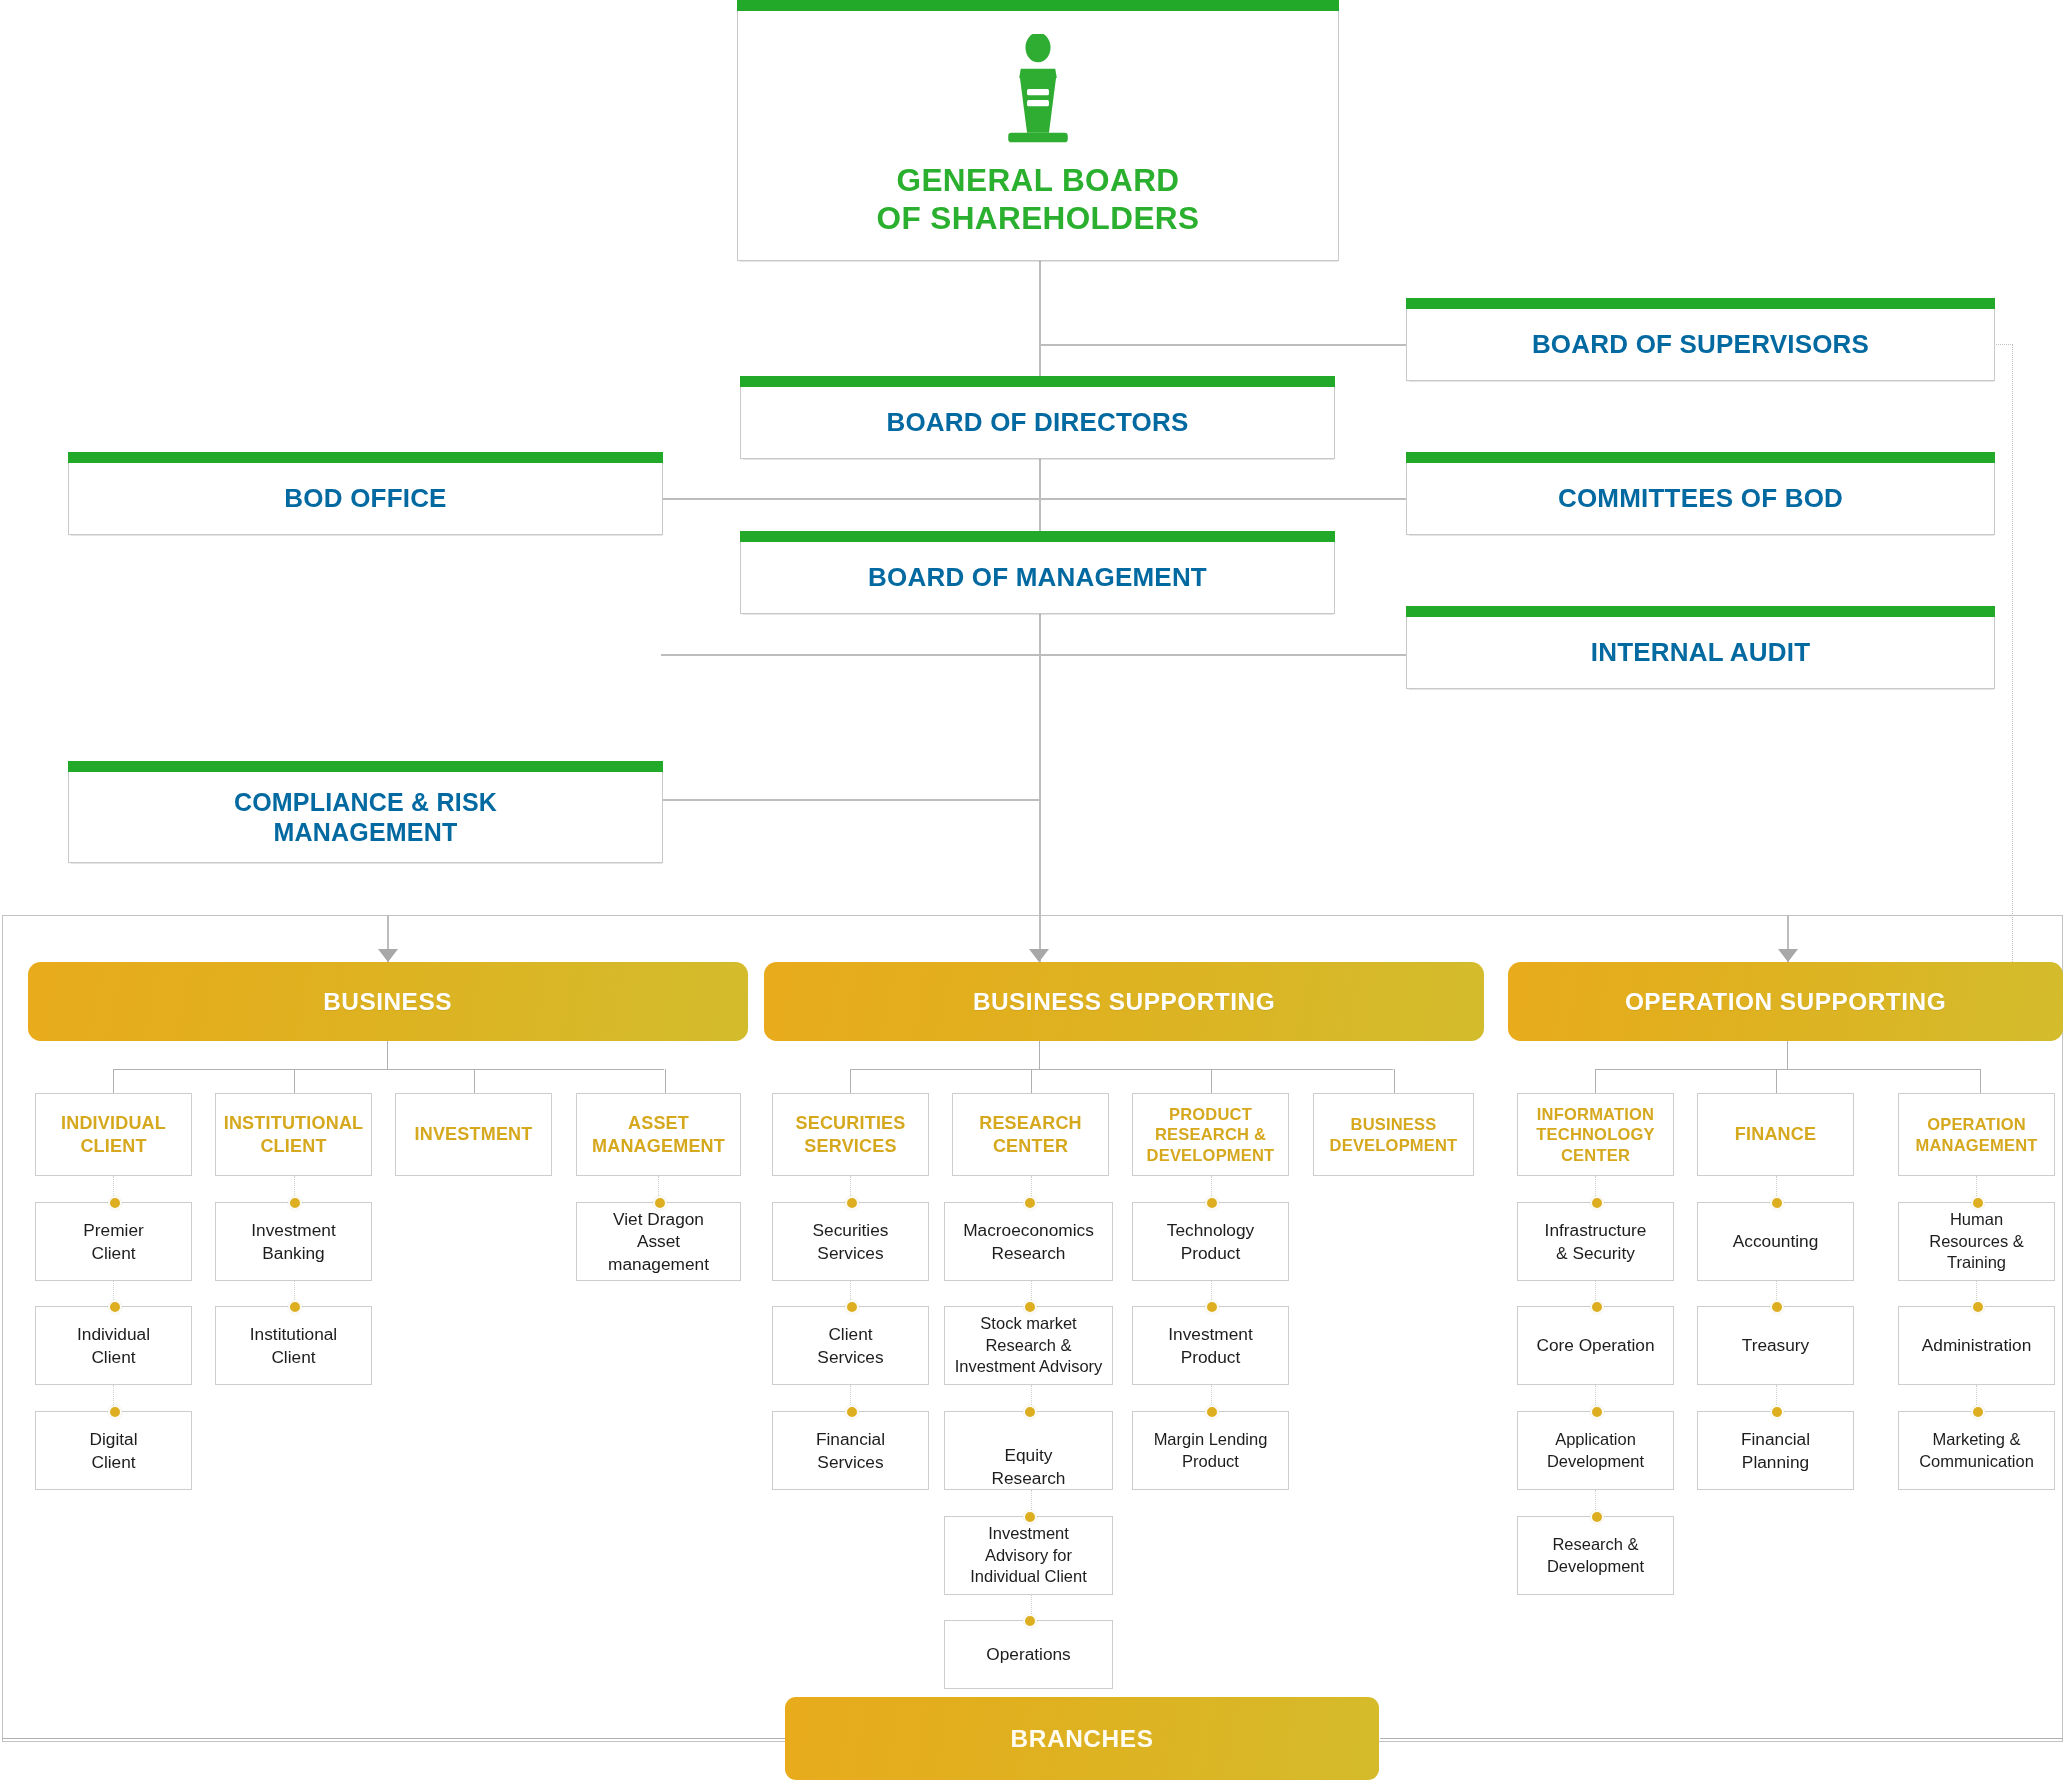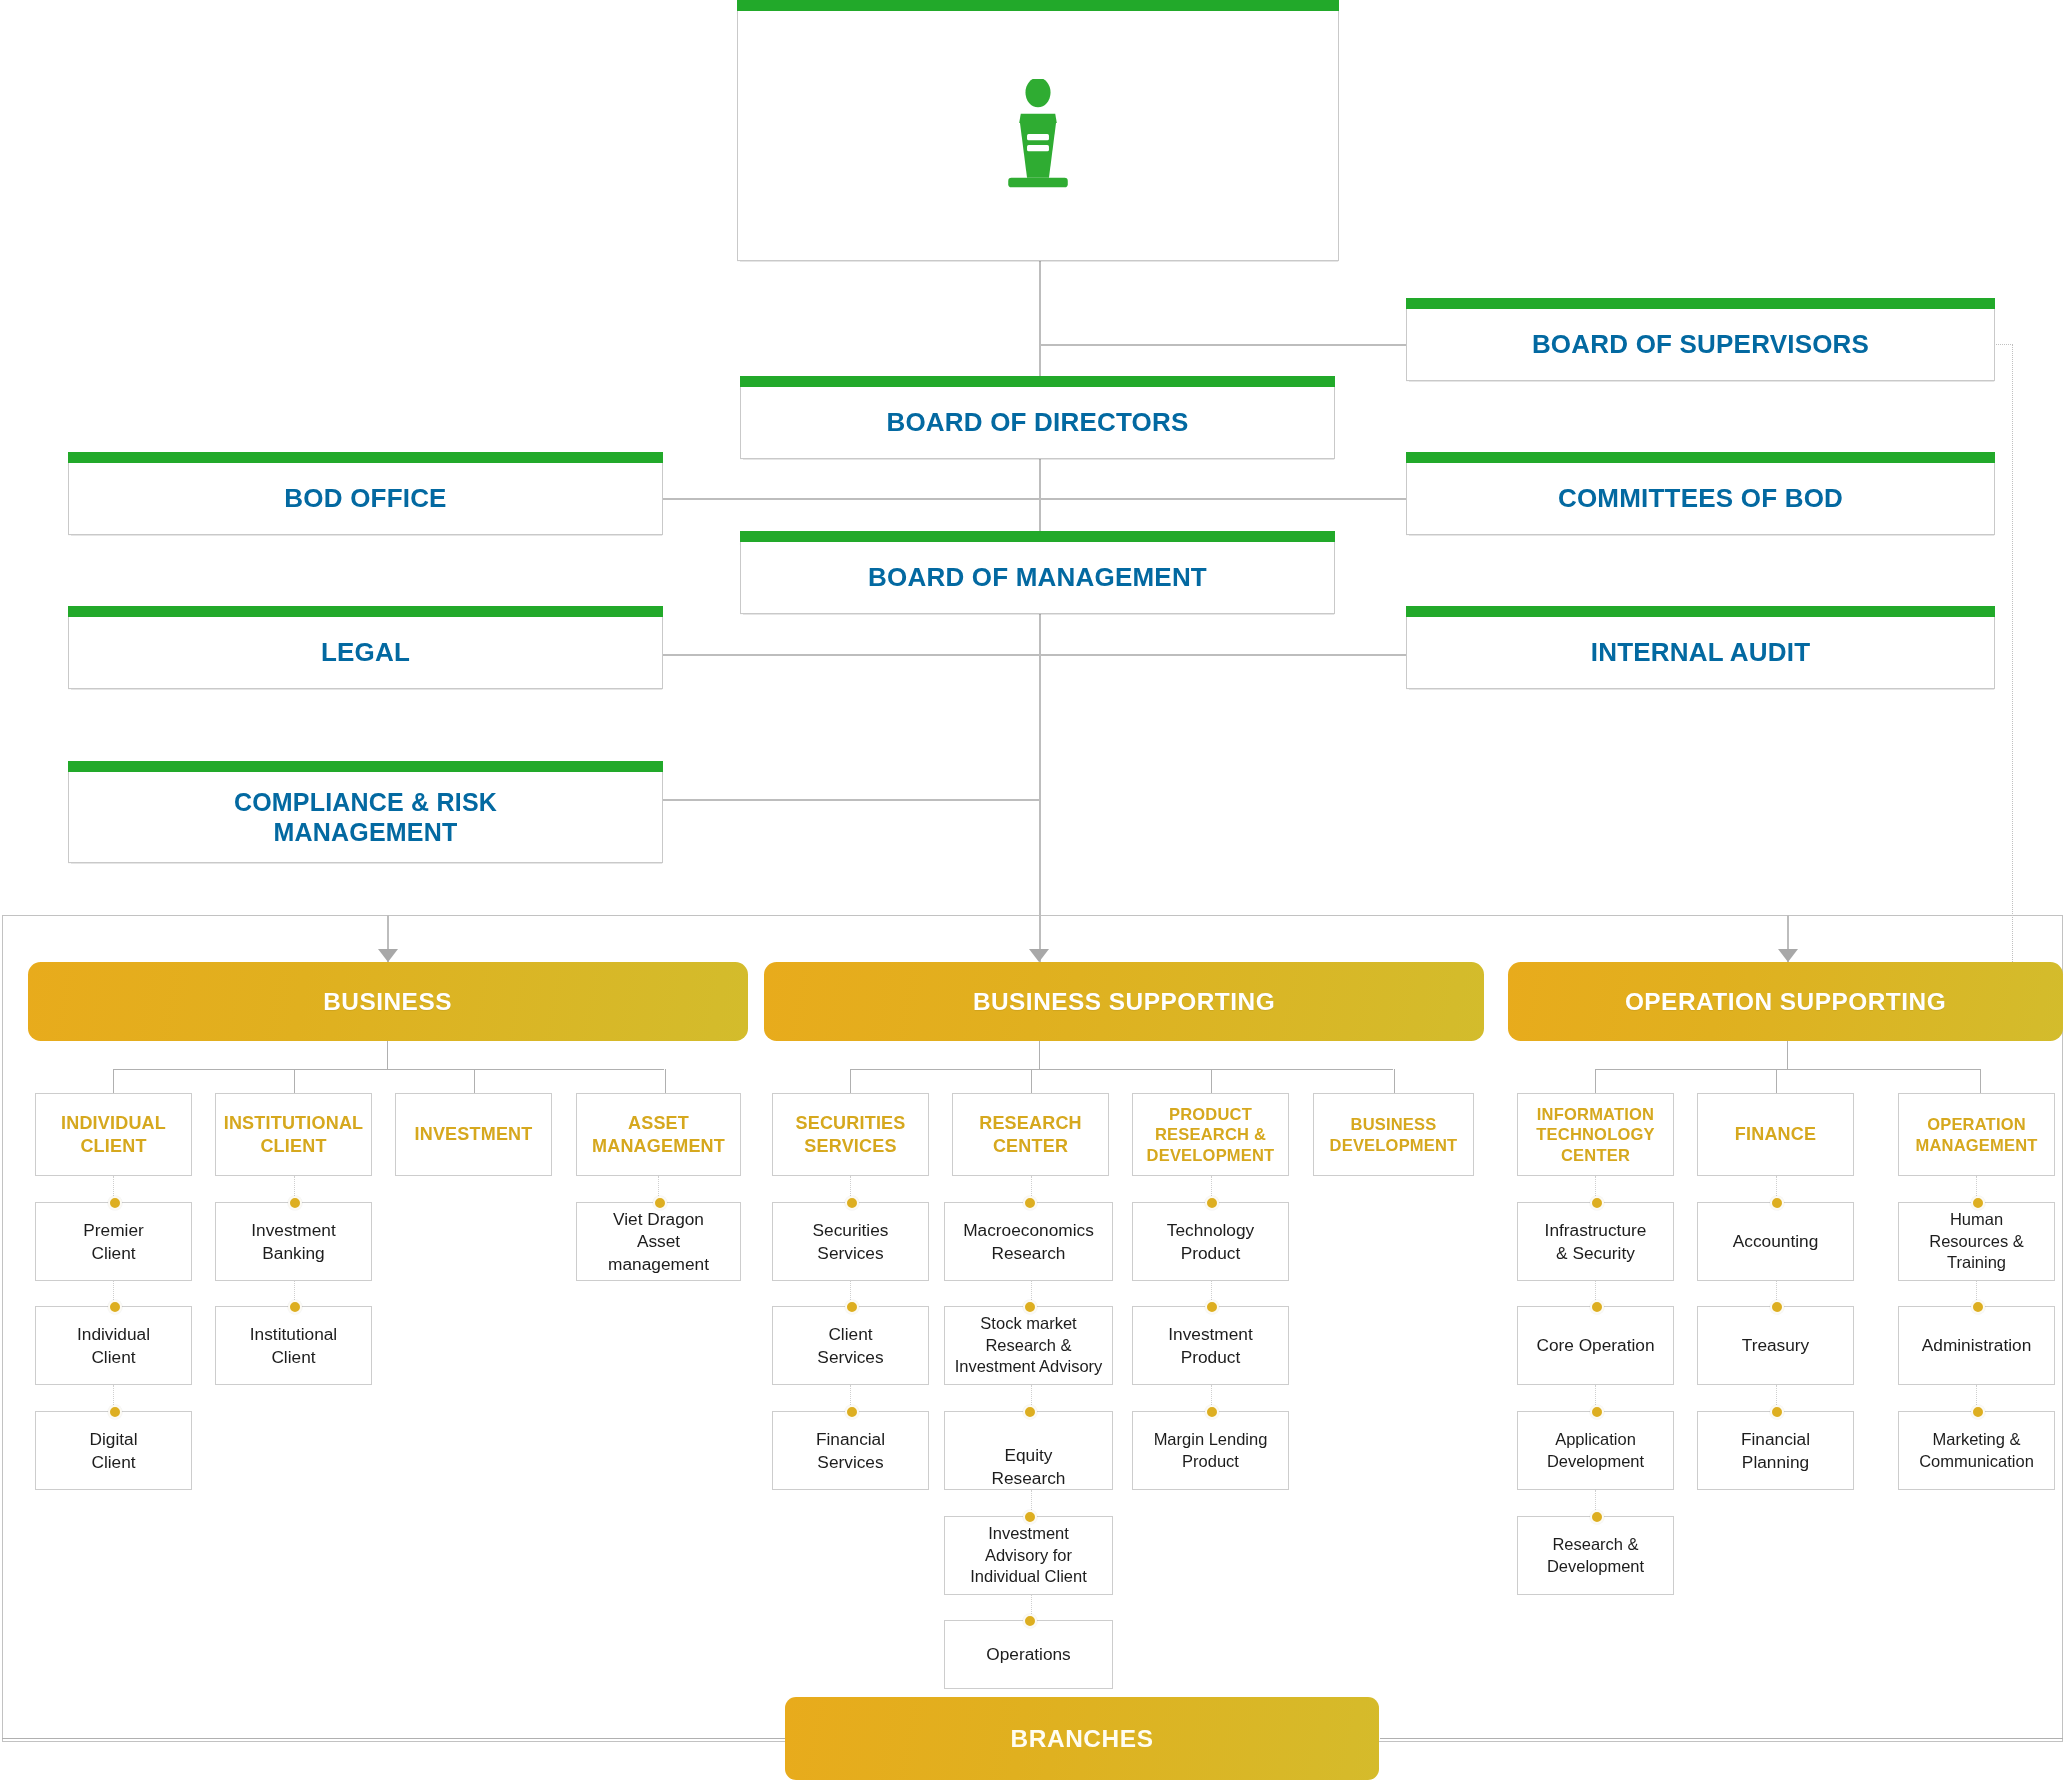--- a/index.html
+++ b/index.html
@@ -195,20 +195,24 @@
       <span class="podium-icon">
         <svg width="94" height="110" viewBox="0 0 120 140" aria-hidden="true">
           <ellipse cx="60" cy="17" rx="16" ry="19" fill="#2fac32"></ellipse>
           <path d="M38 44 h44 l2 12 h-48 z" fill="#2fac32"></path>
           <path d="M37 56 h46 l-9 70 h-28 z" fill="#2fac32"></path>
           <rect x="46" y="70" width="28" height="8" rx="2" fill="#ffffff"></rect>
           <rect x="46" y="84" width="28" height="8" rx="2" fill="#ffffff"></rect>
           <rect x="22" y="126" width="76" height="12" rx="4" fill="#2fac32"></rect>
         </svg>
       </span>
+      <span class="gtitle">
+        <span>GENERAL BOARD</span><br>
+        <span>OF SHAREHOLDERS</span>
+      </span>
     </div>
   </div>
 
   <div class="gbox" style="left:740px; top:387px; width:595px; height:72px;">
     <span class="gtitle lvl-title">BOARD OF DIRECTORS</span>
   </div>
 
   <div class="gbox" style="left:740px; top:542px; width:595px; height:72px;">
     <span class="gtitle lvl-title">BOARD OF MANAGEMENT</span>
   </div>
@@ -222,23 +226,20 @@
   </div>
 
   <div class="gbox" style="left:1406px; top:617px; width:589px; height:72px;">
     <span class="gtitle lvl-title">INTERNAL AUDIT</span>
   </div>
 
   <div class="gbox" style="left:68px; top:463px; width:595px; height:72px;">
     <span class="gtitle lvl-title">BOD OFFICE</span>
   </div>
 
-  <div class="gbox" style="left:68px; top:617px; width:595px; height:72px;">
-    <span class="gtitle lvl-title">LEGAL</span>
-  </div>
 
   <div class="gbox" style="left:68px; top:772px; width:595px; height:91px;">
     <span class="gtitle lvl-title-sm">
       <span>COMPLIANCE &amp; RISK</span><br>
       <span>MANAGEMENT</span>
     </span>
   </div>
 
   <div id="divisions-container" style="left:1.6px; top:915px; width:2061px; height:827px;"></div>
 

